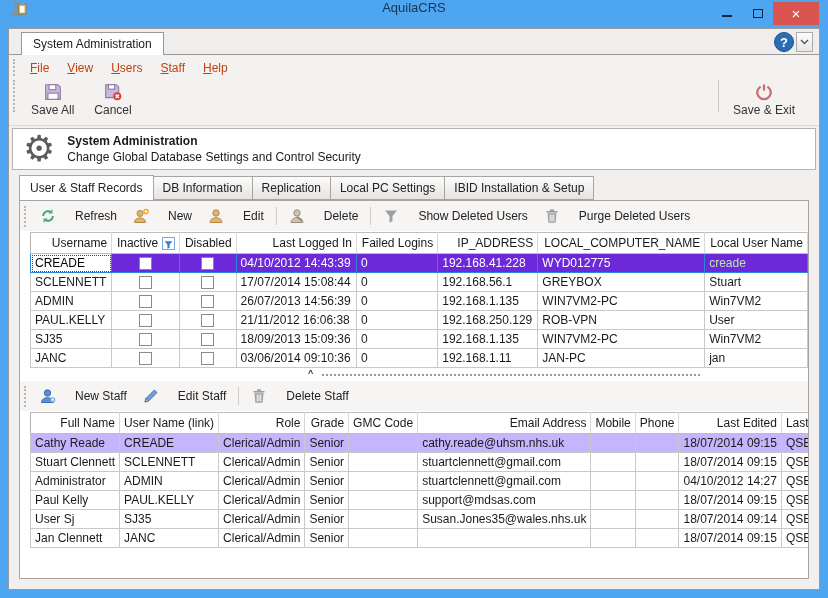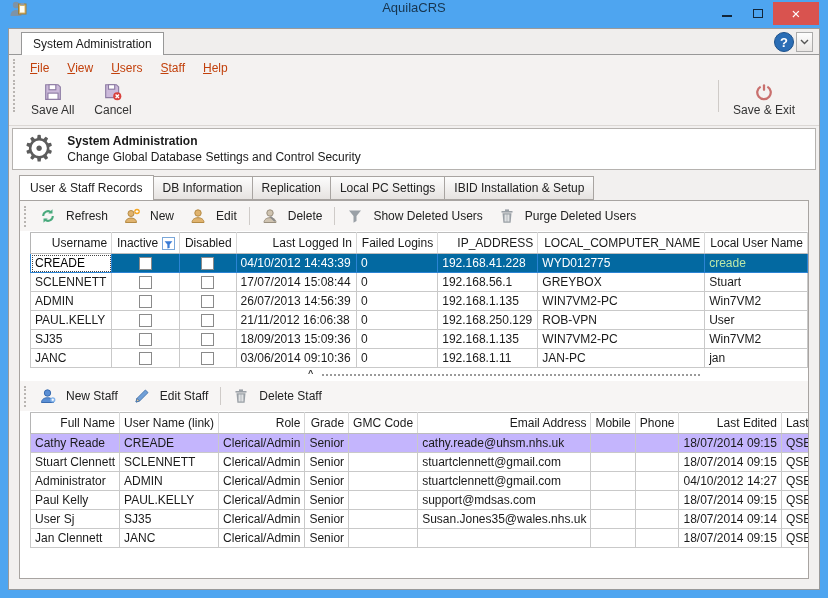--- a/index.html
+++ b/index.html
@@ -44,29 +44,29 @@
   .header-title { font-weight:bold; font-size:12px; }
   .header-sub { font-size:12px; margin-top:2px; }
   
   .main-tabs { display:flex; align-items:flex-end; padding-left:10px; margin-top:4px; height:24px; }
   .main-tab { background:linear-gradient(#fcfcfc,#e6e3e1); border:1px solid #a8a4a1; border-left:none; padding:4px 9px; font-size:12px; color:#222; }
   .main-tab:first-child { border-left:1px solid #a8a4a1; }
   .main-tab.active { background:#fff; border:1px solid #a8a4a1; position:relative; padding:5px 10px; z-index:2; margin-bottom:-1px; }
   
   .tab-page { flex:1; margin:0 10px 10px 10px; background:#fff; border:1px solid #a8a4a1; display:flex; flex-direction:column; overflow:hidden; }
   .inner-toolbar { height:30px; background:#F7F5F4; display:flex; align-items:center; flex:0 0 auto; }
-  .ibtn { display:flex; align-items:center; gap:10px; padding:4px 8px; font-size:12px; color:#222; }
+  .ibtn { display:flex; align-items:center; gap:19px; padding:4px 8px; font-size:12px; color:#222; }
   .ibtn svg { width:16px; height:16px; }
   
   table.grid { border-collapse:collapse; table-layout:fixed; margin-left:10px; margin-top:1px; flex:0 0 auto; background:#fff; }
   table.grid th { font-weight:normal; text-align:right; padding:3px 4px; font-size:12px; background:#fff;
      border-right:1px solid #d8d8d8; border-bottom:1px solid #bdbdbd; border-top:1px solid #bdbdbd; white-space:nowrap; overflow:hidden; }
   table.grid { border:1px solid #b4b4b4; }
   table.grid td { padding:2px 4px; font-size:12px; border:1px solid #c9c9c9; white-space:nowrap; overflow:hidden; height:19px; }
-  tr.selected td { background:#0369a1; color:#fff; border-color:#2b84d4; }
+  tr.selected td { background:#6d28d9; color:#fff; border-color:#2b84d4; }
   tr.selected td.focus-cell { background:#fff; color:#000; outline:1px dotted #444; outline-offset:-2px; }
   tr.selected td.green-cell { color:#BCE8A9; }
   tr.focused td { background:#c4b5fd; }
   .checkbox { width:13px; height:13px; background:#fff; border:1px solid #8a8a8a; margin:0 auto; }
   .filter-badge { display:inline-block; width:13px; height:13px; border:1px solid #7aa7d9; background:#fff; vertical-align:-2px; margin-left:4px; text-align:center; }
   .filter-badge svg { width:9px; height:9px; }
   
   .splitter { height:13px; position:relative; flex:0 0 auto; }
   .splitter-caret { position:absolute; left:288px; top:0px; font-size:9px; font-weight:bold; color:#333; }
   .splitter-dots { position:absolute; left:302px; right:108px; top:6px; border-top:2px dotted #9a9a9a; }

